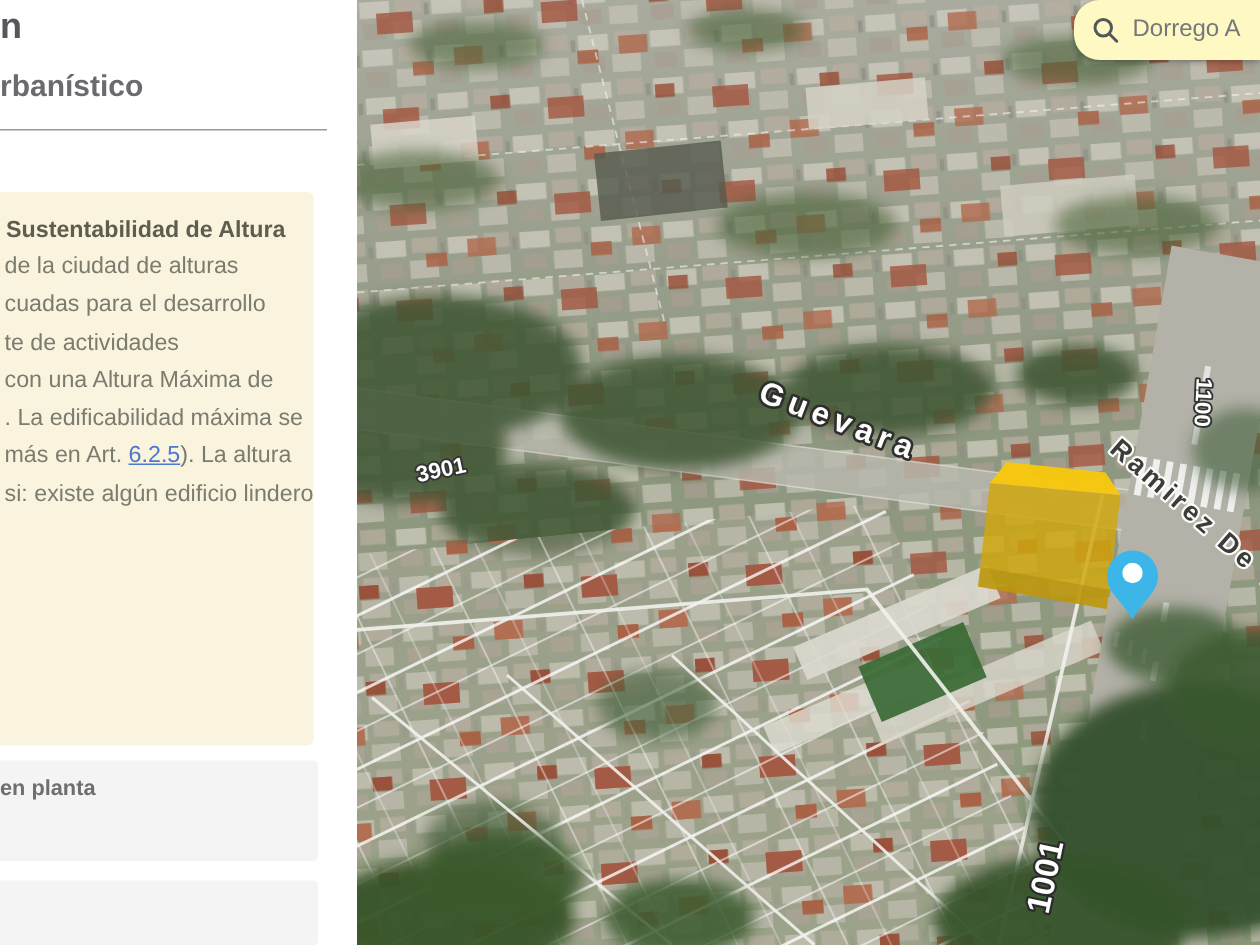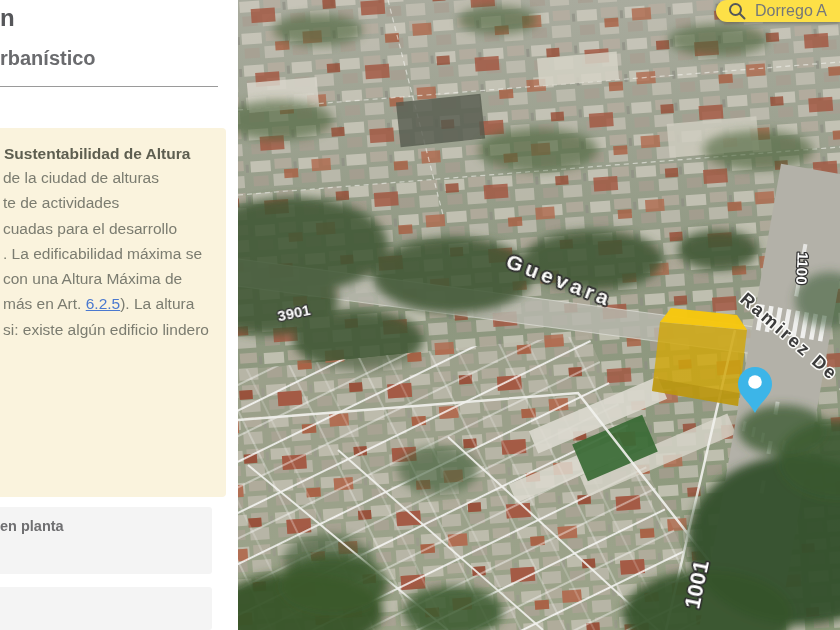--- a/index.html
+++ b/index.html
@@ -5,38 +5,38 @@
   html,body{margin:0;padding:0;background:#fff;}
   #app{position:relative;width:840px;height:630px;overflow:hidden;
        font-family:"Liberation Sans",sans-serif;background:#fff;}
 
   
   .sidebar{position:absolute;left:0;top:0;width:238px;height:630px;background:#fff;z-index:5;}
   .hdr-title{position:absolute;left:0;top:4px;font-size:24px;font-weight:700;color:#56575a;}
   .hdr-sub{position:absolute;left:0;top:47px;font-size:20px;font-weight:600;color:#6a6b6e;}
   .divider{position:absolute;left:0;top:86px;width:218px;height:0;border-top:1px solid #9a9a9a;}
 
-  .note-panel{position:absolute;left:0;top:128px;width:226px;height:369px;
+  .note-panel{position:absolute;left:0;top:128px;width:209px;height:369px;
               background:#faf3dd;border-radius:0 4px 4px 0;overflow:hidden;}
   .note-heading{margin:17px 0 0 4px;font-size:15.5px;font-weight:700;color:#5d5e50;}
   .note-body{margin:2px 0 0 3px;font-size:15.5px;line-height:25.3px;color:#7b7c70;}
   .pline{white-space:nowrap;}
   .nlink{color:#4b79cf;text-decoration:underline;cursor:pointer;}
 
   .accordion{position:absolute;left:0;width:212px;background:#f4f4f4;border-radius:0 3px 3px 0;}
   .acc-1{top:507px;height:67px;}
   .acc-2{top:587px;height:43px;}
   .acc-label{display:block;padding:11px 0 0 0;font-size:14.5px;font-weight:700;color:#6f6f71;white-space:nowrap;}
 
   
   .map-wrap{position:absolute;left:238px;top:0;width:602px;height:630px;overflow:hidden;background:#97a088;}
   .map-wrap svg{display:block;}
 
   
-  .search-box{position:absolute;top:0;right:0;width:124px;height:22px;background:#fde047;
+  .search-box{position:absolute;top:0;right:0;width:124px;height:40px;background:#fef9c3;
               border-radius:17px 0 0 17px;box-shadow:0 1px 4px rgba(0,0,0,.35);
               display:flex;align-items:center;z-index:10;overflow:hidden;}
   .search-box .mag{margin-left:12px;flex:0 0 auto;}
   .search-text{margin-left:9px;font-size:16px;color:#757779;white-space:nowrap;}
 
   .mlabel{paint-order:stroke;stroke-linejoin:round;font-family:"Liberation Sans",sans-serif;}
 </style>
 </head>
 <body>
 
@@ -210,24 +210,24 @@
 
   <div class="sidebar">
     <div class="hdr-title">n</div>
     <div class="hdr-sub">rbanístico</div>
     <div class="divider"></div>
 
     <div class="note-panel">
       <div class="note-heading">Sustentabilidad de Altura</div>
       <div class="note-body">
         <div class="pline"><span>de la ciudad de alturas</span></div>
+        <div class="pline"><span>cuadas para el desarrollo</span></div>
         <div class="pline"><span>te de actividades</span></div>
-        <div class="pline"><span>cuadas para el desarrollo</span></div>
+        <div class="pline"><span>con una Altura Máxima de</span></div>
         <div class="pline"><span>. La edificabilidad máxima se</span></div>
-        <div class="pline"><span>con una Altura Máxima de</span></div>
         <div class="pline"><span>más en Art. </span><a class="nlink">6.2.5</a><span>). La altura</span></div>
         <div class="pline"><span>si: existe algún edificio lindero</span></div>
       </div>
     </div>
 
     <div class="accordion acc-1">
       <span class="acc-label">en planta</span>
     </div>
     <div class="accordion acc-2">
       <span class="acc-label"></span>

